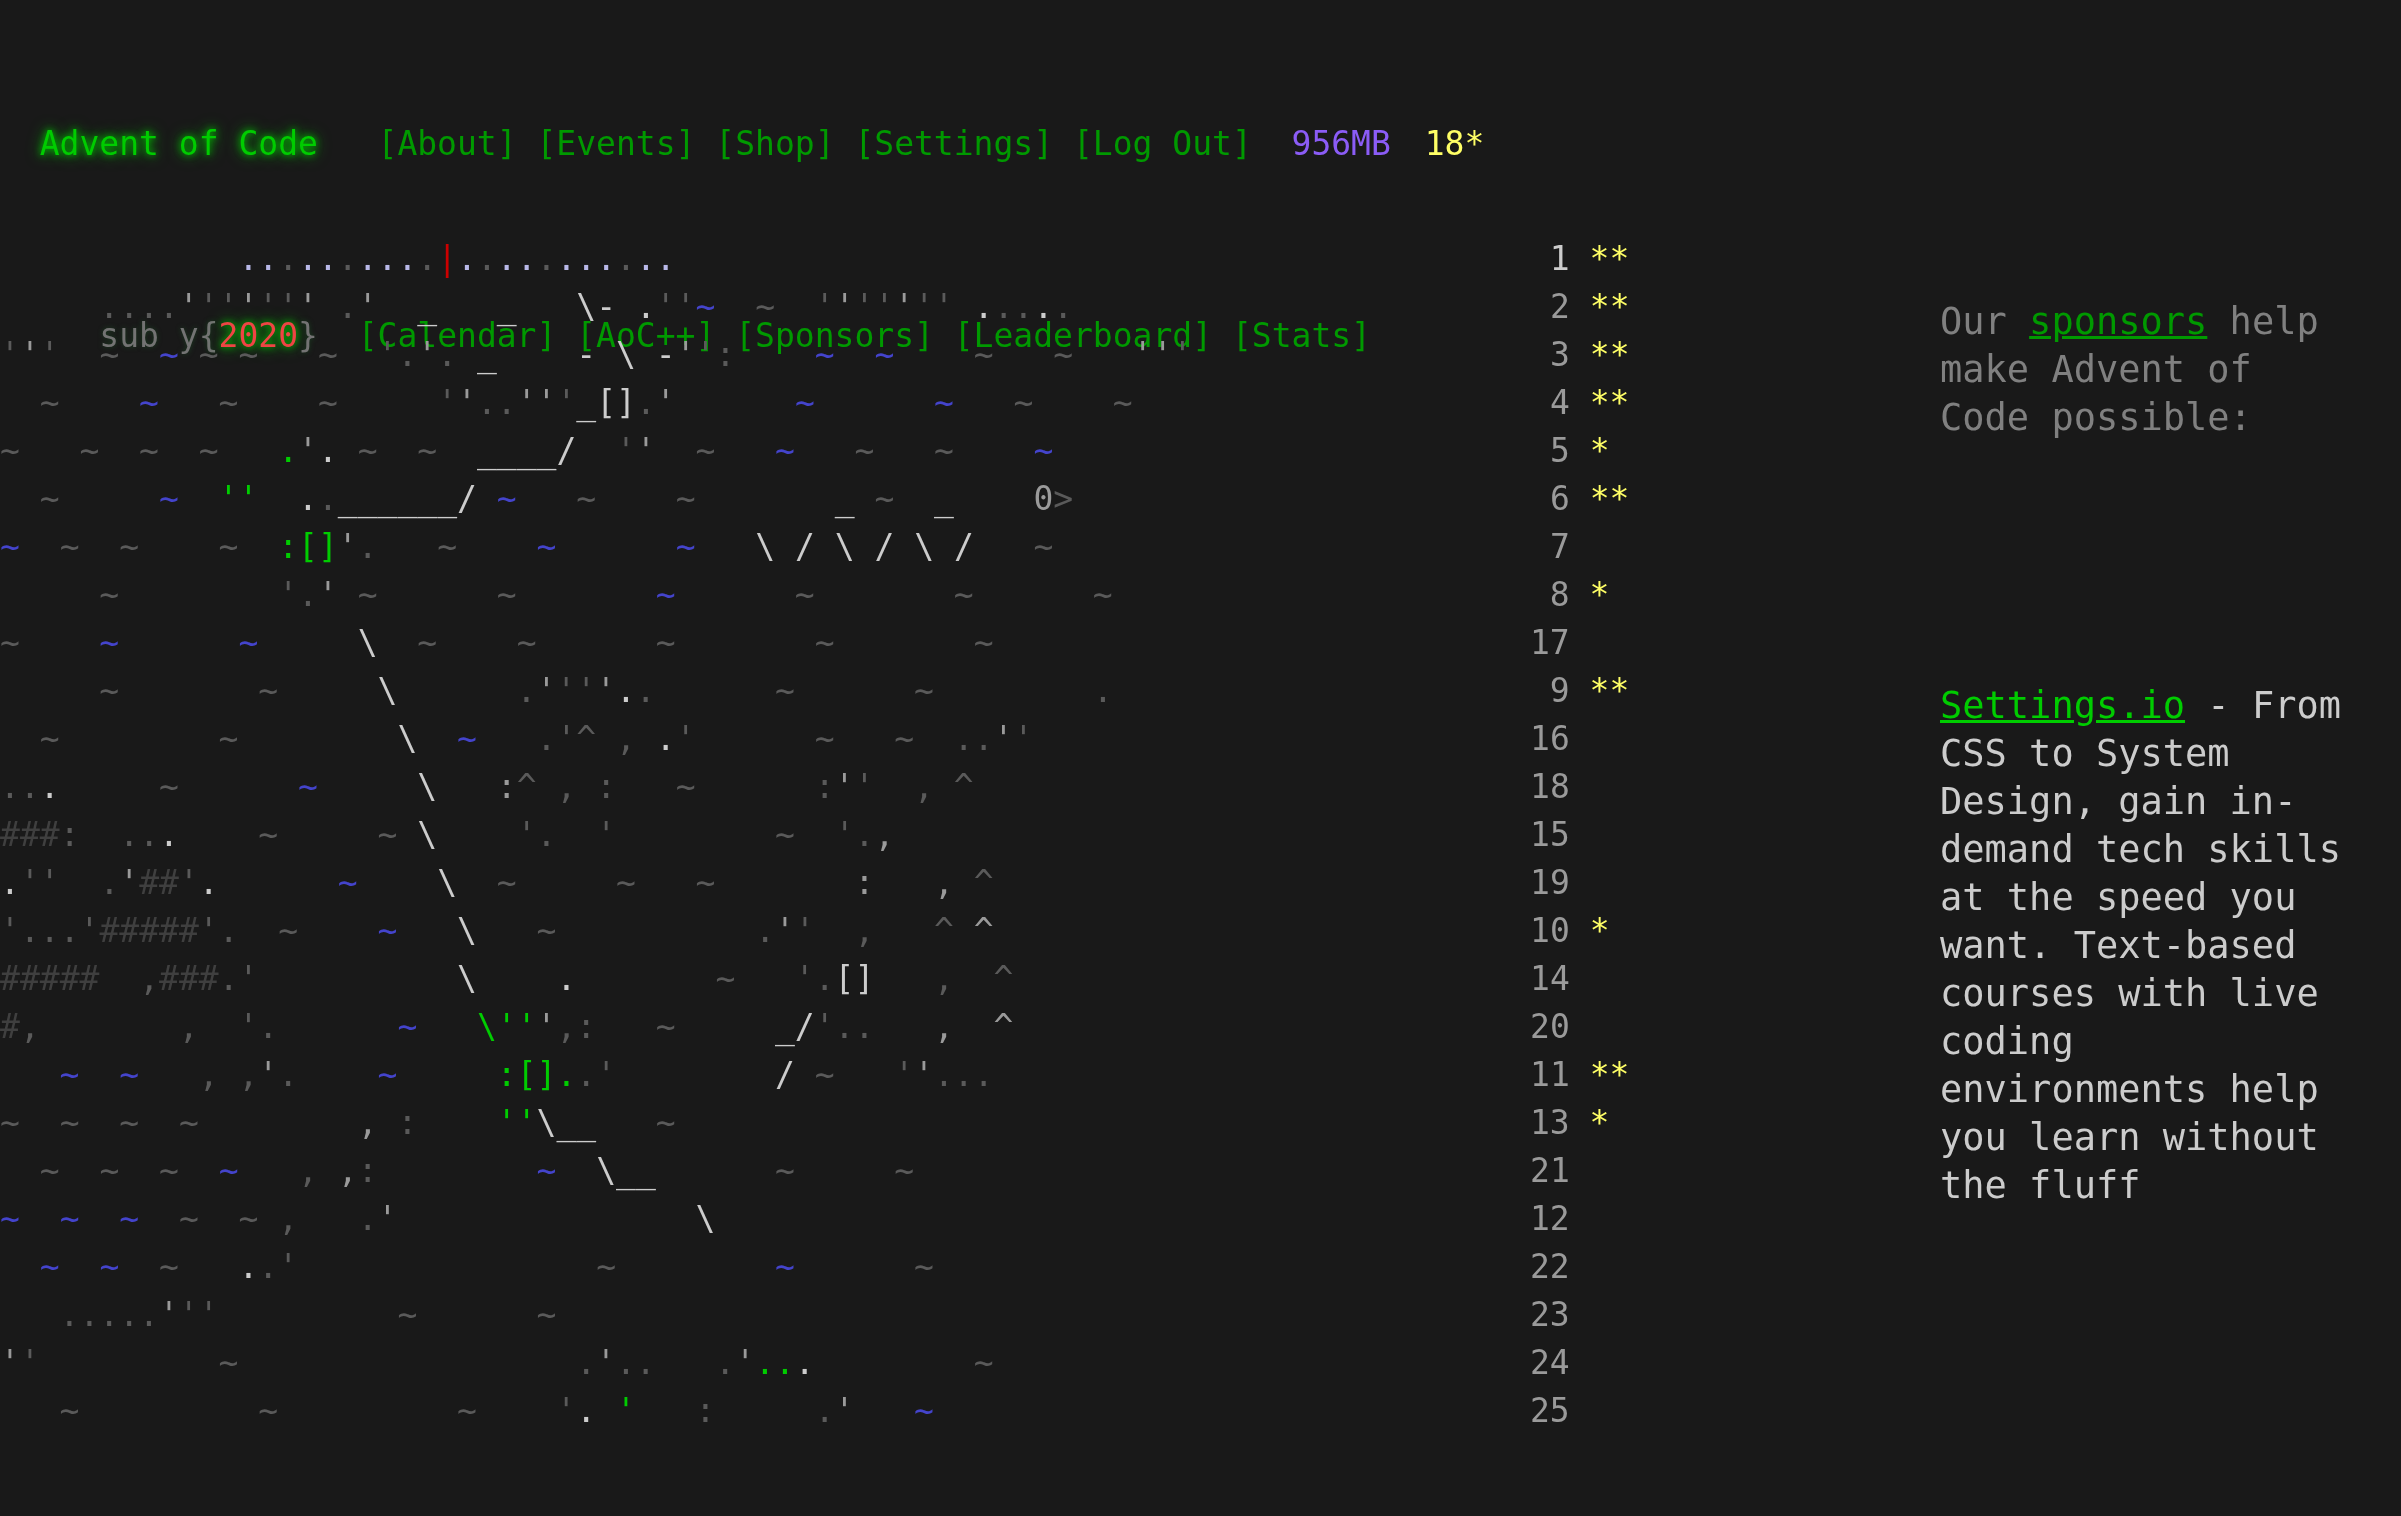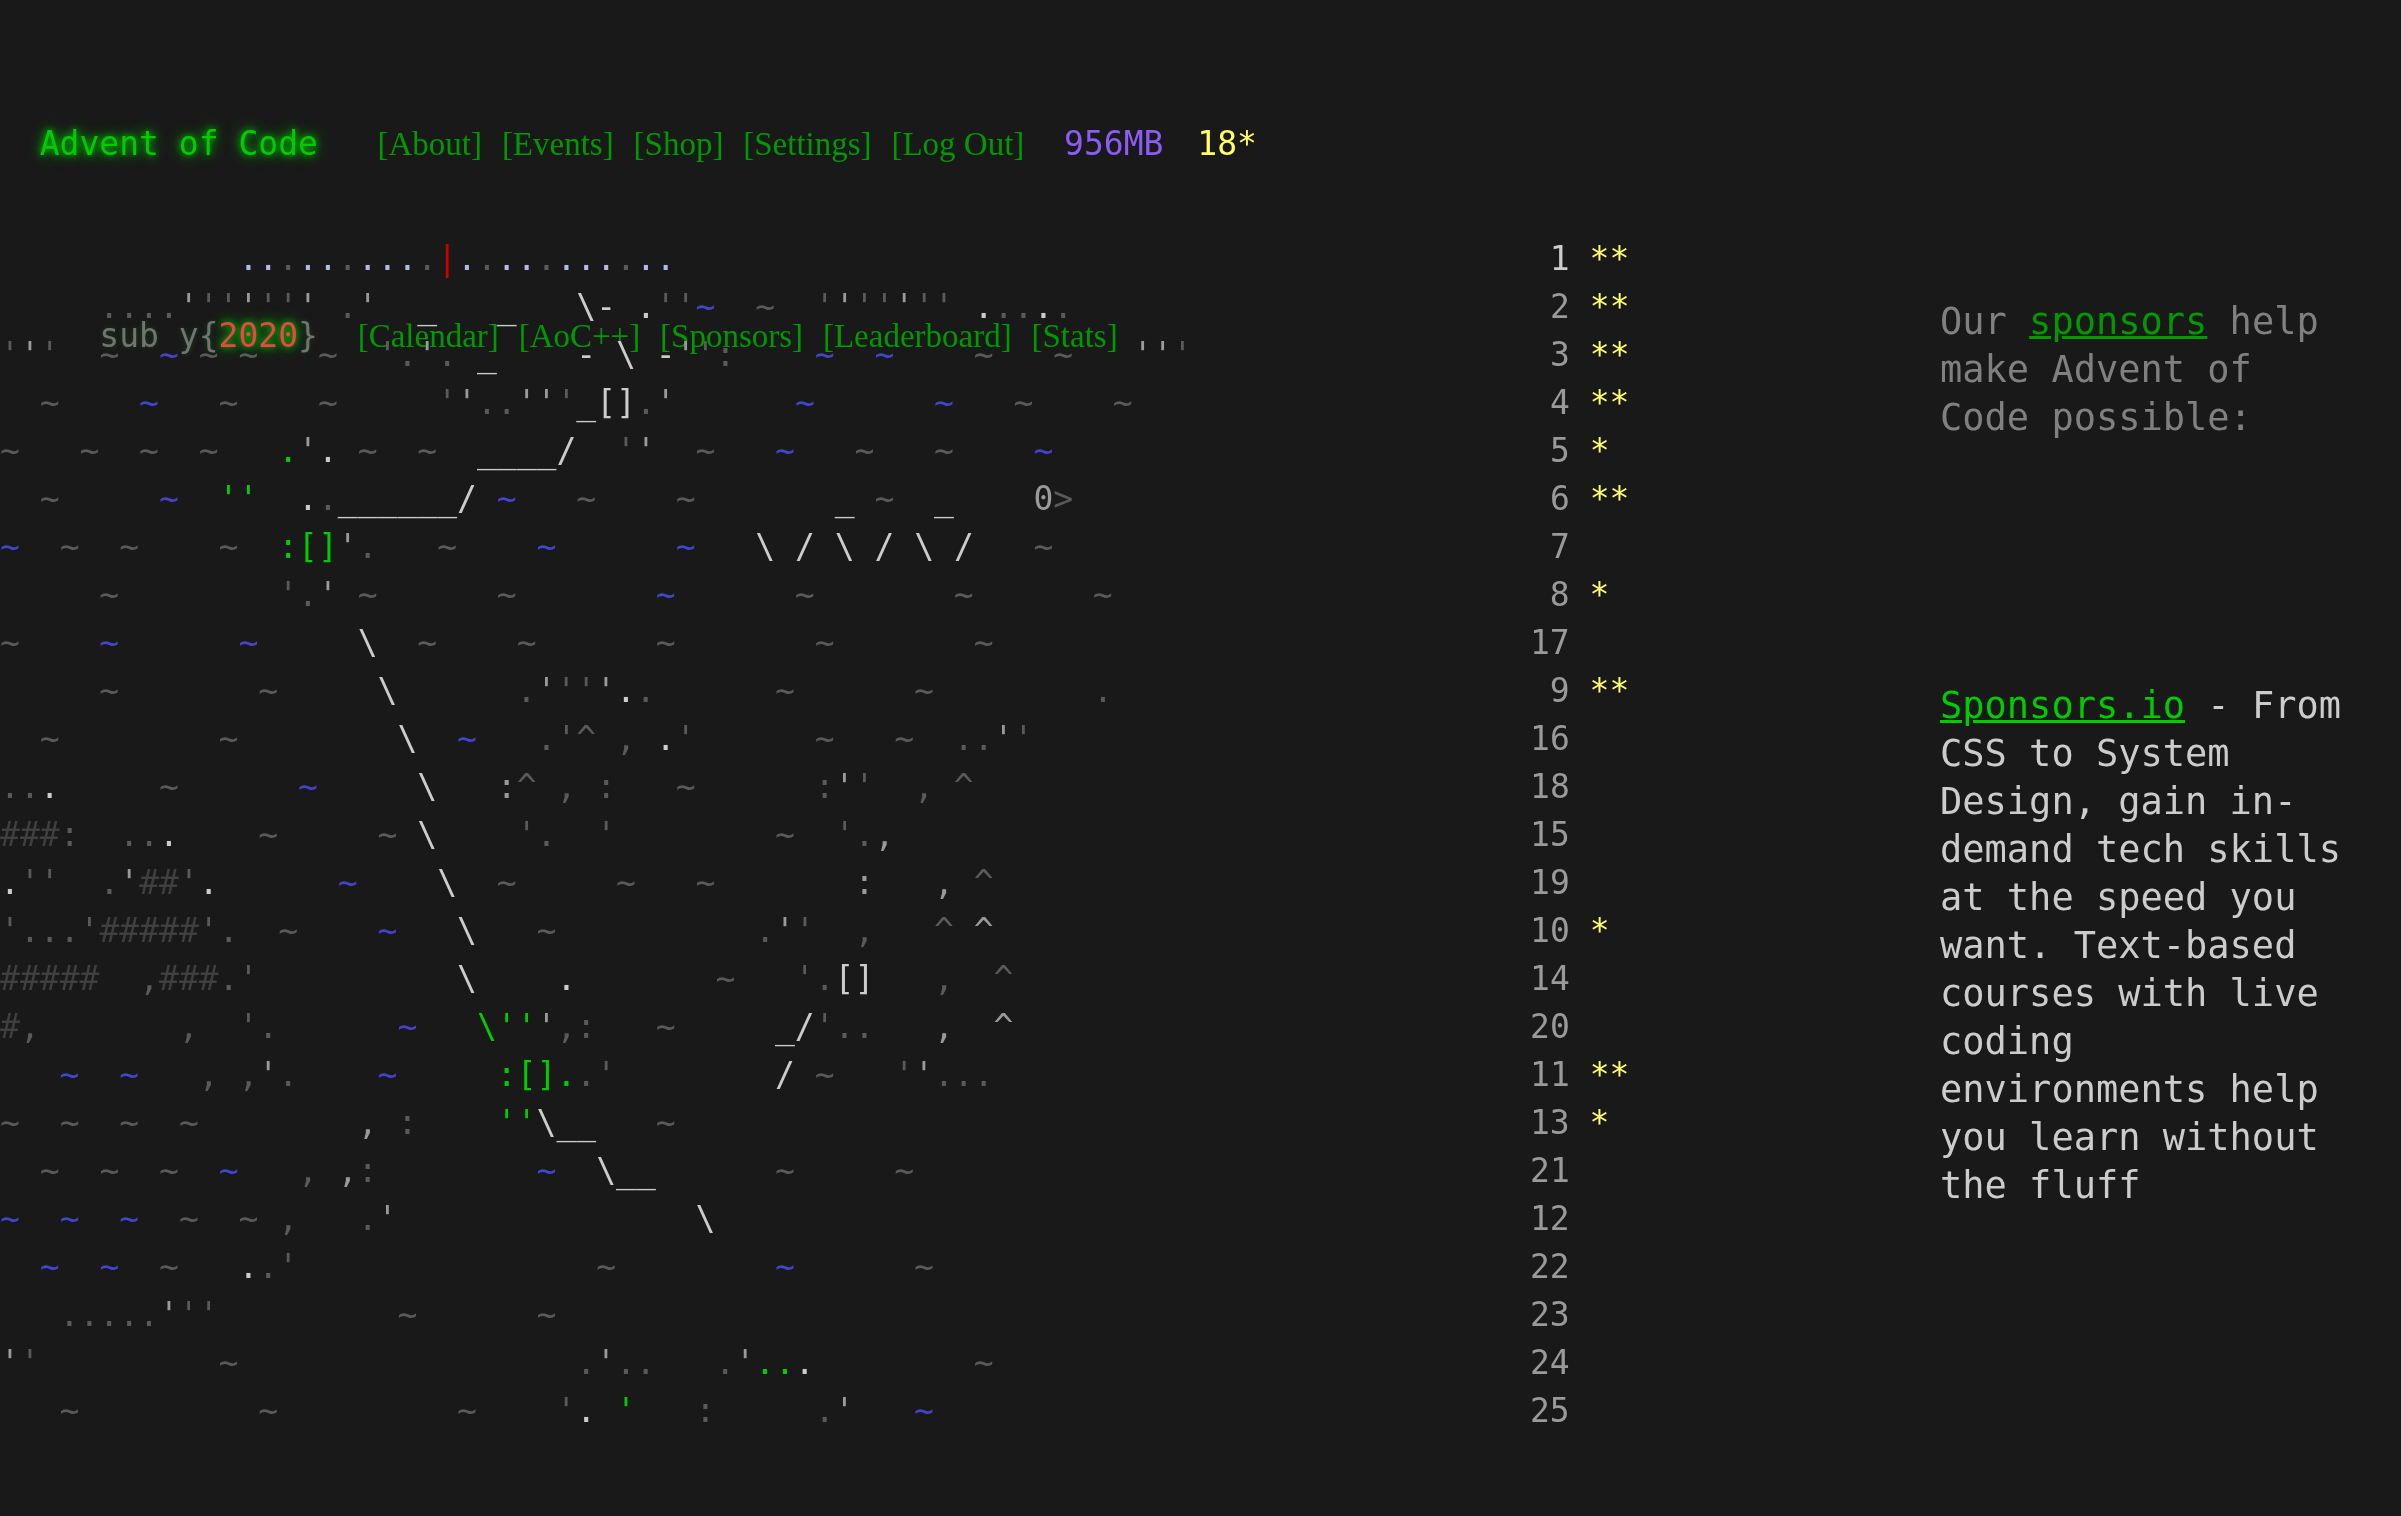--- a/index.html
+++ b/index.html
@@ -36,21 +36,21 @@
     text-align: right;
   }
   .brand-sub-dim {
     color: #737373;
     text-shadow: 0 0 5.6px #1d4023;
   }
   .brand-sub-bright {
     color: #ef4444;
     text-shadow: 0 0 7px #00cc00, 0 0 15.3px #00aa00;
   }
-  .navlink { color: #009900; font-family: Liberation Serif, serif; }
+  .navlink { color: #009900; }
   .mem { color: #8b5cf6; margin-top: 37px; }
   .starcount { color: #ffff66; margin-left: 14px; }
 
   
   #calendar-wrap {
     position: absolute;
     left: 0;
     top: 202px;
     width: 1724px;
   }
@@ -102,15 +102,15 @@
   <div class="hline"><span>     </span><a href="#"><span class="brand-sub-dim">sub y{</span><span class="brand-sub-bright">2020</span><span class="brand-sub-dim">}</span></a><span>  </span><a class="navlink" href="#">[Calendar]</a><span> </span><a class="navlink" href="#">[AoC++]</a><span> </span><a class="navlink" href="#">[Sponsors]</a><span> </span><a class="navlink" href="#">[Leaderboard]</a><span> </span><a class="navlink" href="#">[Stats]</a></div>
 </div>
 
 <div id="calendar-wrap">
   <pre id="calendar"><span class="calrow">            <span class="lav">.</span><span class="lav">.</span><span class="art">.</span><span class="lav">.</span><span class="lav">.</span><span class="art">.</span><span class="lav">.</span><span class="lav">.</span><span class="lav">.</span><span class="art">.</span><span class="red">|</span><span class="lav">.</span><span class="art">.</span><span class="lav">.</span><span class="lav">.</span><span class="art">.</span><span class="lav">.</span><span class="lav">.</span><span class="lav">.</span><span class="art">.</span><span class="lav">.</span><span class="lav">.</span>                                          <span class="daynum daynum-hi">  1</span> <span class="stars">**</span></span><span class="calrow">     <span class="art">.</span><span class="art">.</span><span class="art">.</span><span class="art">.</span><span class="art-b">'</span><span class="art">'</span><span class="art">'</span><span class="art-b">'</span><span class="art">'</span><span class="art">'</span><span class="art-b">'</span> <span class="art">.</span><span class="art-b">'</span>  <span class="art-w">_</span>   <span class="art-w">_</span>   <span class="art-w">\</span><span class="art-w">-</span> <span class="art-w">.</span><span class="art">'</span><span class="art">'</span><span class="blue">~</span>  <span class="art">~</span>  <span class="art">'</span><span class="art-b">'</span><span class="art">'</span><span class="art">'</span><span class="art-b">'</span><span class="art">'</span><span class="art">'</span> <span class="art-w">.</span><span class="art">.</span><span class="art">.</span><span class="art-w">.</span><span class="art">.</span>                      <span class="daynum">  2</span> <span class="stars">**</span></span><span class="calrow"><span class="art">'</span><span class="art-b">'</span><span class="art">'</span>  <span class="art">~</span>  <span class="blue">~</span> <span class="art">~</span> <span class="art">~</span>   <span class="art">~</span>  <span class="art">'</span><span class="art">.</span><span class="art-b">'</span><span class="art">.</span> <span class="art-w">_</span>    <span class="art-w">-</span> <span class="art-w">\</span> <span class="art-w">-</span><span class="art-b">'</span><span class="art">'</span><span class="art">:</span>    <span class="blue">~</span>  <span class="blue">~</span>    <span class="art">~</span>   <span class="art">~</span>   <span class="art-b">'</span><span class="art-b">'</span><span class="art">'</span>                <span class="daynum">  3</span> <span class="stars">**</span></span><span class="calrow">  <span class="art">~</span>    <span class="blue">~</span>   <span class="art">~</span>    <span class="art">~</span>     <span class="art">'</span><span class="art-b">'</span><span class="art">.</span><span class="art">.</span><span class="art-b">'</span><span class="art-b">'</span><span class="art">'</span><span class="art-w">_</span><span class="art-w">[</span><span class="art-w">]</span><span class="art">.</span><span class="art-b">'</span>      <span class="blue">~</span>      <span class="blue">~</span>   <span class="art">~</span>    <span class="art">~</span>                   <span class="daynum">  4</span> <span class="stars">**</span></span><span class="calrow"><span class="art">~</span>   <span class="art">~</span>  <span class="art">~</span>  <span class="art">~</span>   <span class="green">.</span><span class="art-b">'</span><span class="art-w">.</span> <span class="art">~</span>  <span class="art">~</span>  <span class="art-w">_</span><span class="art-w">_</span><span class="art-w">_</span><span class="art-w">_</span><span class="art-w">/</span>  <span class="art">'</span><span class="art-b">'</span>  <span class="art">~</span>   <span class="blue">~</span>   <span class="art">~</span>   <span class="art">~</span>    <span class="blue">~</span>                       <span class="daynum">  5</span> <span class="stars">*</span></span><span class="calrow">  <span class="art">~</span>     <span class="blue">~</span>  <span class="green">'</span><span class="green">'</span>  <span class="art-w">.</span><span class="art">.</span><span class="art-w">_</span><span class="art-w">_</span><span class="art-w">_</span><span class="art-w">_</span><span class="art-w">_</span><span class="art-w">_</span><span class="art-w">/</span> <span class="blue">~</span>   <span class="art">~</span>    <span class="art">~</span>       <span class="art-w">_</span> <span class="art">~</span>  <span class="art-w">_</span>    <span class="art-b">0</span><span class="art">&gt;</span>                      <span class="daynum">  6</span> <span class="stars">**</span></span><span class="calrow"><span class="blue">~</span>  <span class="art">~</span>  <span class="art">~</span>    <span class="art">~</span>  <span class="green">:</span><span class="green">[</span><span class="green">]</span><span class="art-b">'</span><span class="art">.</span>   <span class="art">~</span>    <span class="blue">~</span>      <span class="blue">~</span>   <span class="art-w">\</span> <span class="art-w">/</span> <span class="art-w">\</span> <span class="art-w">/</span> <span class="art-w">\</span> <span class="art-w">/</span>   <span class="art">~</span>                       <span class="daynum">  7</span> <span class="stars"></span></span><span class="calrow">     <span class="art">~</span>        <span class="art">'</span><span class="art">.</span><span class="art-b">'</span> <span class="art">~</span>      <span class="art">~</span>       <span class="blue">~</span>      <span class="art">~</span>       <span class="art">~</span>      <span class="art">~</span>                    <span class="daynum">  8</span> <span class="stars">*</span></span><span class="calrow"><span class="art">~</span>    <span class="blue">~</span>      <span class="blue">~</span>     <span class="art-w">\</span>  <span class="art">~</span>    <span class="art">~</span>      <span class="art">~</span>       <span class="art">~</span>       <span class="art">~</span>                          <span class="daynum"> 17</span> <span class="stars"></span></span><span class="calrow">     <span class="art">~</span>       <span class="art">~</span>     <span class="art-w">\</span>      <span class="art">.</span><span class="art-b">'</span><span class="art">'</span><span class="art">'</span><span class="art-b">'</span><span class="art-w">.</span><span class="art">.</span>      <span class="art">~</span>      <span class="art">~</span>        <span class="art">.</span>                    <span class="daynum">  9</span> <span class="stars">**</span></span><span class="calrow">  <span class="art">~</span>        <span class="art">~</span>        <span class="art-w">\</span>  <span class="blue">~</span>   <span class="art">.</span><span class="art">'</span><span class="art">^</span> <span class="art">,</span> <span class="art-w">.</span><span class="art">'</span>      <span class="art">~</span>   <span class="art">~</span>  <span class="art">.</span><span class="art">.</span><span class="art-b">'</span><span class="art">'</span>                        <span class="daynum"> 16</span> <span class="stars"></span></span><span class="calrow"><span class="art">.</span><span class="art">.</span><span class="art-w">.</span>     <span class="art">~</span>      <span class="blue">~</span>     <span class="art-w">\</span>   <span class="art-b">:</span><span class="art">^</span> <span class="art">,</span> <span class="art">:</span>   <span class="art">~</span>      <span class="art">:</span><span class="art-b">'</span><span class="art">'</span>  <span class="art">,</span> <span class="art">^</span>                           <span class="daynum"> 18</span> <span class="stars"></span></span><span class="calrow"><span class="art-dk">#</span><span class="art-dk">#</span><span class="art-dk">#</span><span class="art">:</span>  <span class="art">.</span><span class="art">.</span><span class="art-w">.</span>    <span class="art">~</span>     <span class="art">~</span> <span class="art-w">\</span>    <span class="art">'</span><span class="art">.</span>  <span class="art">'</span>        <span class="art">~</span>  <span class="art">'</span><span class="art">.</span><span class="art-b">,</span>                               <span class="daynum"> 15</span> <span class="stars"></span></span><span class="calrow"><span class="art-w">.</span><span class="art">'</span><span class="art">'</span>  <span class="art">.</span><span class="art-b">'</span><span class="art-dk">#</span><span class="art-dk">#</span><span class="art">'</span><span class="art-w">.</span>      <span class="blue">~</span>    <span class="art-w">\</span>  <span class="art">~</span>     <span class="art">~</span>   <span class="art">~</span>       <span class="art-b">:</span>   <span class="art-b">,</span> <span class="art">^</span>                          <span class="daynum"> 19</span> <span class="stars"></span></span><span class="calrow"><span class="art">'</span><span class="art">.</span><span class="art">.</span><span class="art">.</span><span class="art">'</span><span class="art-dk">#</span><span class="art-dk">#</span><span class="art-dk">#</span><span class="art-dk">#</span><span class="art-dk">#</span><span class="art">'</span><span class="art">.</span>  <span class="art">~</span>    <span class="blue">~</span>   <span class="art-w">\</span>   <span class="art">~</span>          <span class="art">.</span><span class="art-b">'</span><span class="art">'</span>  <span class="art">,</span>   <span class="art">^</span> <span class="art-b">^</span>                          <span class="daynum"> 10</span> <span class="stars">*</span></span><span class="calrow"><span class="art-dk">#</span><span class="art-dk">#</span><span class="art-dk">#</span><span class="art-dk">#</span><span class="art-dk">#</span>  <span class="art">,</span><span class="art-dk">#</span><span class="art-dk">#</span><span class="art-dk">#</span><span class="art">.</span><span class="art">'</span>          <span class="art-w">\</span>    <span class="art-w">.</span>       <span class="art">~</span>   <span class="art">'</span><span class="art">.</span><span class="art-w">[</span><span class="art-w">]</span>   <span class="art">,</span>  <span class="art">^</span>                         <span class="daynum"> 14</span> <span class="stars"></span></span><span class="calrow"><span class="art-dk">#</span><span class="art">,</span>       <span class="art">,</span>  <span class="art">'</span><span class="art">.</span>      <span class="blue">~</span>   <span class="green">\</span><span class="green">'</span><span class="green">'</span><span class="art-b">'</span><span class="art">,</span><span class="art">:</span>   <span class="art">~</span>     <span class="art-w">_</span><span class="art-w">/</span><span class="art">'</span><span class="art">.</span><span class="art">.</span>   <span class="art-b">,</span>  <span class="art-b">^</span>                         <span class="daynum"> 20</span> <span class="stars"></span></span><span class="calrow">   <span class="blue">~</span>  <span class="blue">~</span>   <span class="art">,</span> <span class="art">,</span><span class="art-b">'</span><span class="art">.</span>    <span class="blue">~</span>     <span class="green">:</span><span class="green">[</span><span class="green">]</span><span class="green">.</span><span class="art">.</span><span class="art">'</span>        <span class="art-w">/</span> <span class="art">~</span>   <span class="art">'</span><span class="art-b">'</span><span class="art">.</span><span class="art">.</span><span class="art">.</span>                          <span class="daynum"> 11</span> <span class="stars">**</span></span><span class="calrow"><span class="art">~</span>  <span class="art">~</span>  <span class="art">~</span>  <span class="art">~</span>        <span class="art-b">,</span> <span class="art">:</span>    <span class="green">'</span><span class="green">'</span><span class="art-w">\</span><span class="art-w">_</span><span class="art-w">_</span>   <span class="art">~</span>                                          <span class="daynum"> 13</span> <span class="stars">*</span></span><span class="calrow">  <span class="art">~</span>  <span class="art">~</span>  <span class="art">~</span>  <span class="blue">~</span>   <span class="art">,</span> <span class="art-b">,</span><span class="art">:</span>        <span class="blue">~</span>  <span class="art-w">\</span><span class="art-w">_</span><span class="art-w">_</span>      <span class="art">~</span>     <span class="art">~</span>                              <span class="daynum"> 21</span> <span class="stars"></span></span><span class="calrow"><span class="blue">~</span>  <span class="blue">~</span>  <span class="blue">~</span>  <span class="art">~</span>  <span class="art">~</span> <span class="art">,</span>   <span class="art">.</span><span class="art-b">'</span>               <span class="art-w">\</span>                                        <span class="daynum"> 12</span> <span class="stars"></span></span><span class="calrow">  <span class="blue">~</span>  <span class="blue">~</span>  <span class="art">~</span>   <span class="art-w">.</span><span class="art">.</span><span class="art">'</span>               <span class="art">~</span>        <span class="blue">~</span>      <span class="art">~</span>                             <span class="daynum"> 22</span> <span class="stars"></span></span><span class="calrow">   <span class="art">.</span><span class="art">.</span><span class="art">.</span><span class="art">.</span><span class="art">.</span><span class="art-b">'</span><span class="art">'</span><span class="art">'</span>         <span class="art">~</span>      <span class="art">~</span>                                                <span class="daynum"> 23</span> <span class="stars"></span></span><span class="calrow"><span class="art-b">'</span><span class="art">'</span>         <span class="art">~</span>                 <span class="art">.</span><span class="art-b">'</span><span class="art">.</span><span class="art">.</span>   <span class="art">.</span><span class="art-b">'</span><span class="green">.</span><span class="green">.</span><span class="art-w">.</span>        <span class="art">~</span>                          <span class="daynum"> 24</span> <span class="stars"></span></span><span class="calrow">   <span class="art">~</span>         <span class="art">~</span>         <span class="art">~</span>    <span class="art">'</span><span class="art-w">.</span> <span class="green">'</span>   <span class="art">:</span>     <span class="art">.</span><span class="art-b">'</span>   <span class="blue">~</span>                             <span class="daynum"> 25</span> <span class="stars"></span></span></pre>
 </div>
 
 <div id="sponsor">
   <div><span class="spon-dim">Our </span><a class="spon-link" href="#">sponsors</a><span class="spon-dim"> help make Advent of Code possible:</span></div>
   <div>&nbsp;</div>
-  <div><a class="spon-name" href="#">Sponsors.io</a><span class="spon-body"> - </span><span class="spon-body">From CSS to System Design, gain in-demand tech skills at the speed you want. Text-based courses with live coding environments help you learn without the fluff</span></div>
+  <div><a class="spon-name" href="#">Settings.io</a><span class="spon-body"> - </span><span class="spon-body">From CSS to System Design, gain in-demand tech skills at the speed you want. Text-based courses with live coding environments help you learn without the fluff</span></div>
 </div>
 
 
 </body></html>

